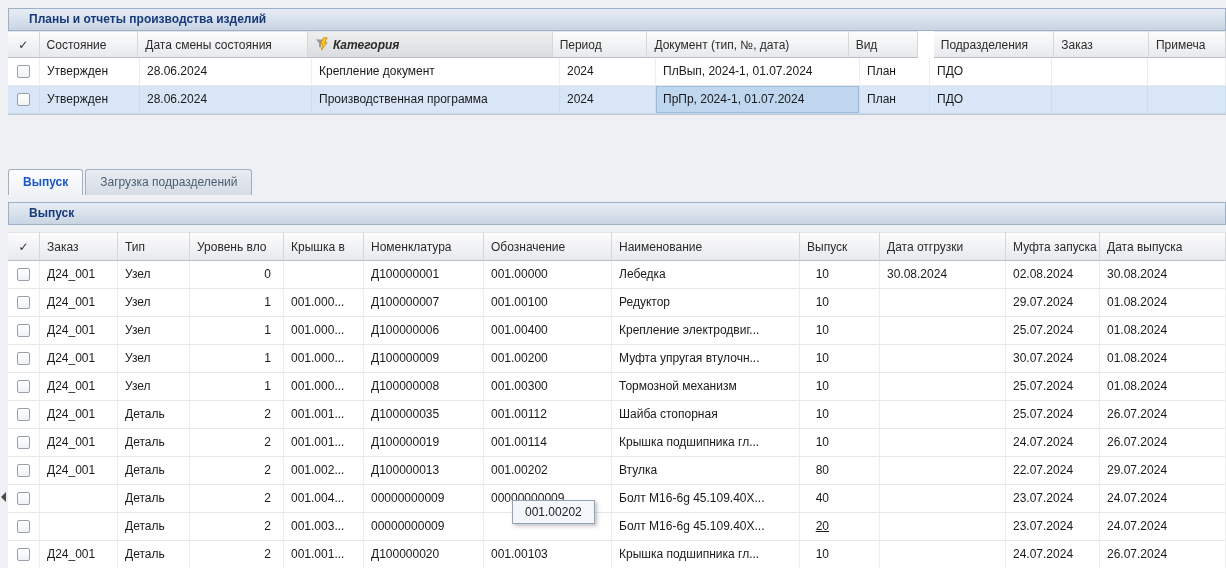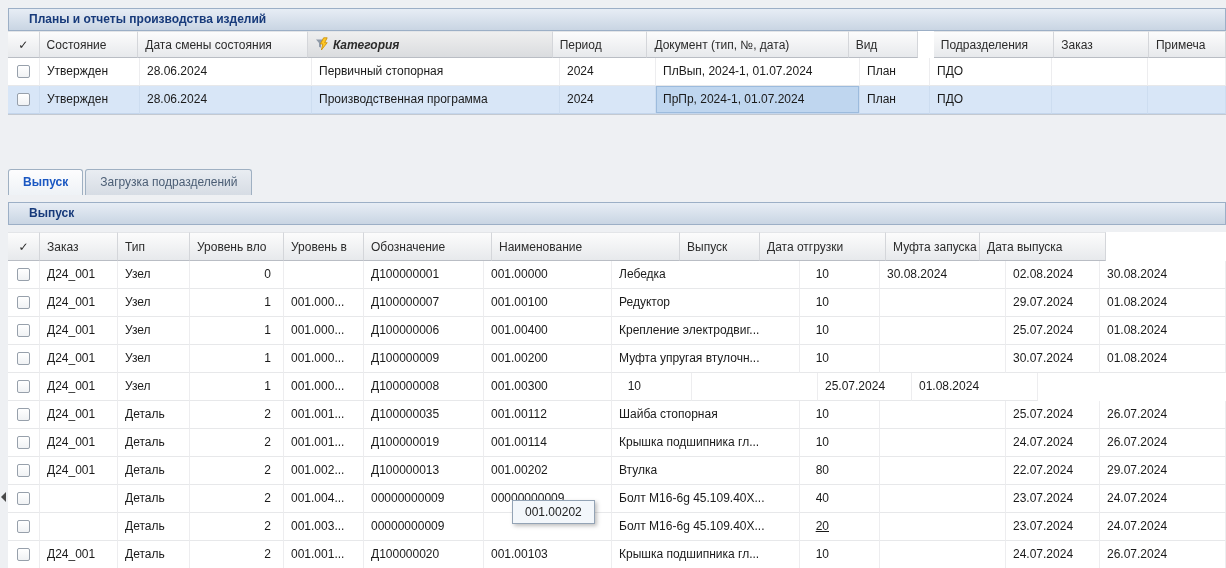--- a/index.html
+++ b/index.html
@@ -124,21 +124,21 @@
         <div class="hcell" style="width: 122px; margin-left: 16px;">Подразделения</div>
         <div class="hcell" style="width: 96px;">Заказ</div>
         <div class="hcell" style="width: 78px;">Примеча</div>
       </div>
       <div class="grow">
         <div class="cell ccol" style="width: 32px;">
           <span class="checkbox"></span>
         </div>
         <div class="cell" style="width: 100px;">Утвержден</div>
         <div class="cell" style="width: 172px;">28.06.2024</div>
-        <div class="cell" style="width: 248px;">Первичный стопорная</div>
+        <div class="cell" style="width: 248px;">Крепление документ</div>
         <div class="cell" style="width: 96px;">2024</div>
         <div class="cell" style="width: 204px;">ПлВып, 2024-1, 01.07.2024</div>
         <div class="cell" style="width: 70px;">План</div>
         <div class="cell" style="width: 122px;">ПДО</div>
         <div class="cell" style="width: 96px;"></div>
         <div class="cell" style="width: 78px;"></div>
       </div>
       <div class="grow sel">
         <div class="cell ccol" style="width: 32px;">
           <span class="checkbox"></span>
@@ -167,21 +167,22 @@
   <div class="titlebar second">
     <span>Выпуск</span>
   </div>
 
   <div class="grid grid2" id="grid2">
       <div class="ghead">
         <div class="hcell ccol" style="width: 32px;">✓</div>
         <div class="hcell" style="width: 78px;">Заказ</div>
         <div class="hcell" style="width: 72px;">Тип</div>
         <div class="hcell" style="width: 94px;">Уровень вло</div>
-        <div class="hcell" style="width: 80px;">Уровень в</div>
+        <div class="hcell" style="width: 80px;">Крышка в</div>
+        <div class="hcell" style="width: 120px;">Номенклатура</div>
         <div class="hcell" style="width: 128px;">Обозначение</div>
         <div class="hcell" style="width: 188px;">Наименование</div>
         <div class="hcell" style="width: 80px;">Выпуск</div>
         <div class="hcell" style="width: 126px;">Дата отгрузки</div>
         <div class="hcell" style="width: 94px;">Муфта запуска</div>
         <div class="hcell" style="width: 126px;">Дата выпуска</div>
       </div>
       <div class="grow">
         <div class="cell ccol" style="width: 32px;">
           <span class="checkbox"></span>
@@ -249,20 +250,21 @@
       <div class="grow">
         <div class="cell ccol" style="width: 32px;">
           <span class="checkbox"></span>
         </div>
         <div class="cell" style="width: 78px;">Д24_001</div>
         <div class="cell" style="width: 72px;">Узел</div>
         <div class="cell num" style="width: 94px;">1</div>
         <div class="cell" style="width: 80px;">001.000...</div>
         <div class="cell" style="width: 120px;">Д100000008</div>
         <div class="cell" style="width: 128px;">001.00300</div>
+        <div class="cell" style="width: 188px;">Тормозной механизм</div>
         <div class="cell num2" style="width: 80px;">10</div>
         <div class="cell" style="width: 126px;"></div>
         <div class="cell" style="width: 94px;">25.07.2024</div>
         <div class="cell" style="width: 126px;">01.08.2024</div>
       </div>
       <div class="grow">
         <div class="cell ccol" style="width: 32px;">
           <span class="checkbox"></span>
         </div>
         <div class="cell" style="width: 78px;">Д24_001</div>

